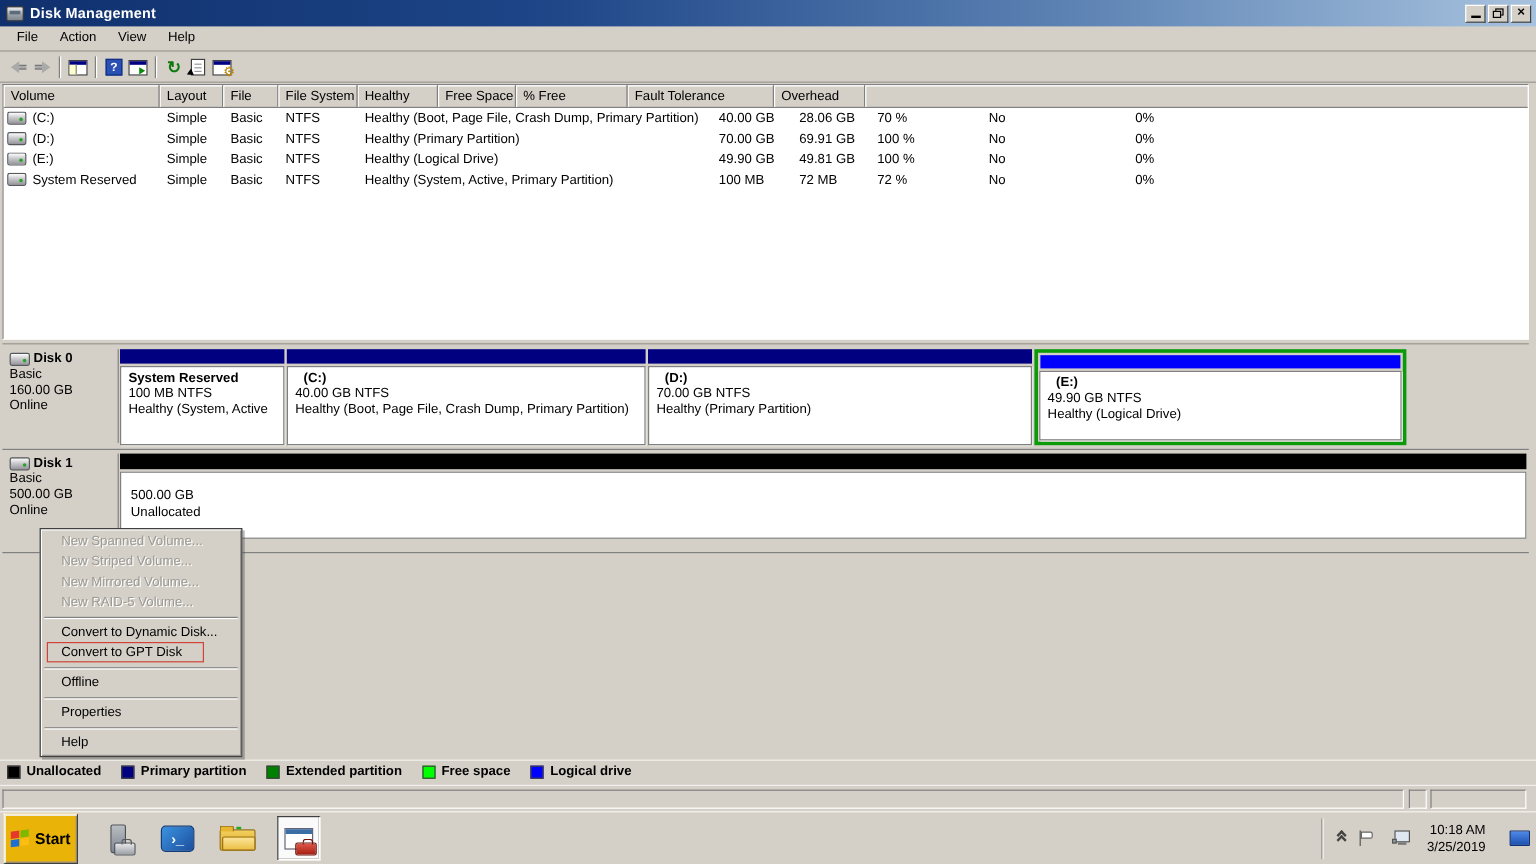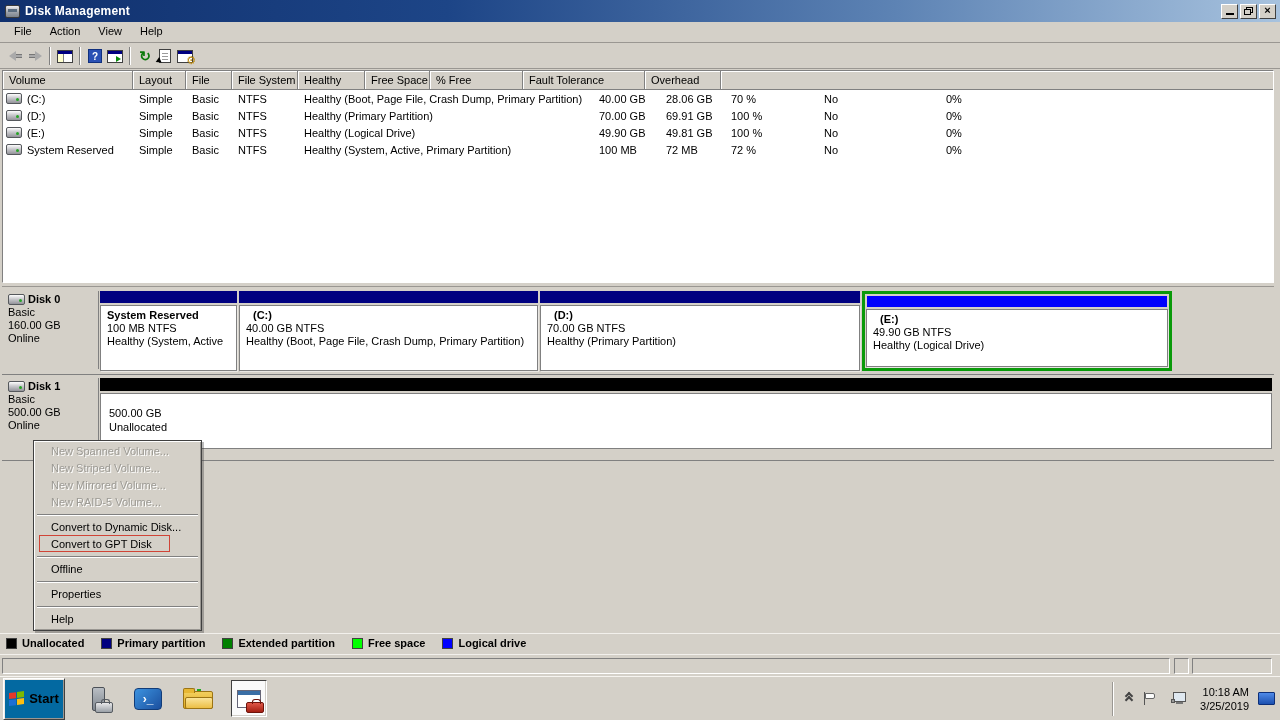--- a/index.html
+++ b/index.html
@@ -113,21 +113,21 @@
   .litem{display:flex;align-items:center;margin-right:17px;font-weight:bold}
   .lsq{width:11px;height:11px;border:1px solid #404040;margin-right:5px}
 
   
   .statusbar{position:absolute;left:0;top:654px;width:1280px;height:22px;border-top:1px solid #f2f0ec}
   .sseg{position:absolute;top:3px;height:16px;border:1px solid;border-color:#808080 #fff #fff #808080}
 
   
   .taskbar{position:absolute;left:0;top:676px;width:1280px;height:44px;background:#d4d0c8;
     border-top:1px solid #f6f4f0;display:flex;align-items:center}
-  .start-btn{margin-left:3px;width:62px;height:42px;background:#0369a1;
+  .start-btn{margin-left:3px;width:62px;height:42px;background:#eab308;
     border:1px solid;border-color:#fff #404040 #404040 #fff;
     box-shadow:inset 1px 1px 0 #eceae6,inset -1px -1px 0 #9a9792;
     display:flex;align-items:center;justify-content:center;gap:4px;font-weight:bold;font-size:13px}
   .winlogo{width:16px;height:14px;display:grid;grid-template-columns:7px 7px;grid-template-rows:6px 6px;
     gap:1px;transform:skewY(-8deg)}
   .winlogo i:nth-child(1){background:#e4392b}.winlogo i:nth-child(2){background:#7eb900}
   .winlogo i:nth-child(3){background:#1d6fd4}.winlogo i:nth-child(4){background:#fdbe11}
   .ql{display:flex;align-items:center}
   .ql-ico{margin-left:16px;width:34px;height:34px;display:flex;align-items:center;justify-content:center;position:relative}
   .sm-tower{width:13px;height:24px;background:linear-gradient(#b9bec4,#7f868e);border:1px solid #4c5158;border-radius:2px}
@@ -156,21 +156,21 @@
   .vsep{width:0;height:34px;border-left:1px solid #9a9792;border-right:1px solid #fff;margin:0 8px}
   .chev-btn{display:flex;flex-direction:column;align-items:center;justify-content:center;width:14px}
   .chev{width:6px;height:6px;border-left:2px solid #444;border-top:2px solid #444;transform:rotate(45deg);margin:-2px 0 0 0}
   .flag-ico{position:relative;width:14px;height:15px;margin:0 7px}
   .flag-ico .pole{position:absolute;left:1px;top:1px;width:1px;height:13px;background:#555}
   .flag-ico .cloth{position:absolute;left:2px;top:2px;width:10px;height:6px;background:#fcfcfc;border:1px solid #666;border-radius:0 2px 2px 0}
   .net-ico{position:relative;width:18px;height:15px;margin:0 7px}
   .net-ico .scr{position:absolute;left:2px;top:1px;width:13px;height:10px;background:#dfe8f0;border:1px solid #555}
   .net-ico .base{position:absolute;left:5px;top:11px;width:7px;height:2px;background:#777}
   .net-ico .plug{position:absolute;left:0;top:8px;width:4px;height:4px;background:#999;border:1px solid #555}
-  .clock{text-align:right;line-height:14px;margin:0 9px 0 4px}
+  .clock{text-align:right;line-height:14px;margin:0 20px 0 4px}
   .bluemon{width:17px;height:13px;background:linear-gradient(#4f8ae8,#1c50b0);border:1px solid #0c2f7a;border-radius:1px;margin-right:1px}
 </style>
 </head>
 <body>
 
 <div class="stage">
 
   <div class="titlebar">
     <div class="app-ico"></div>
     <div class="title-text">Disk Management</div>

